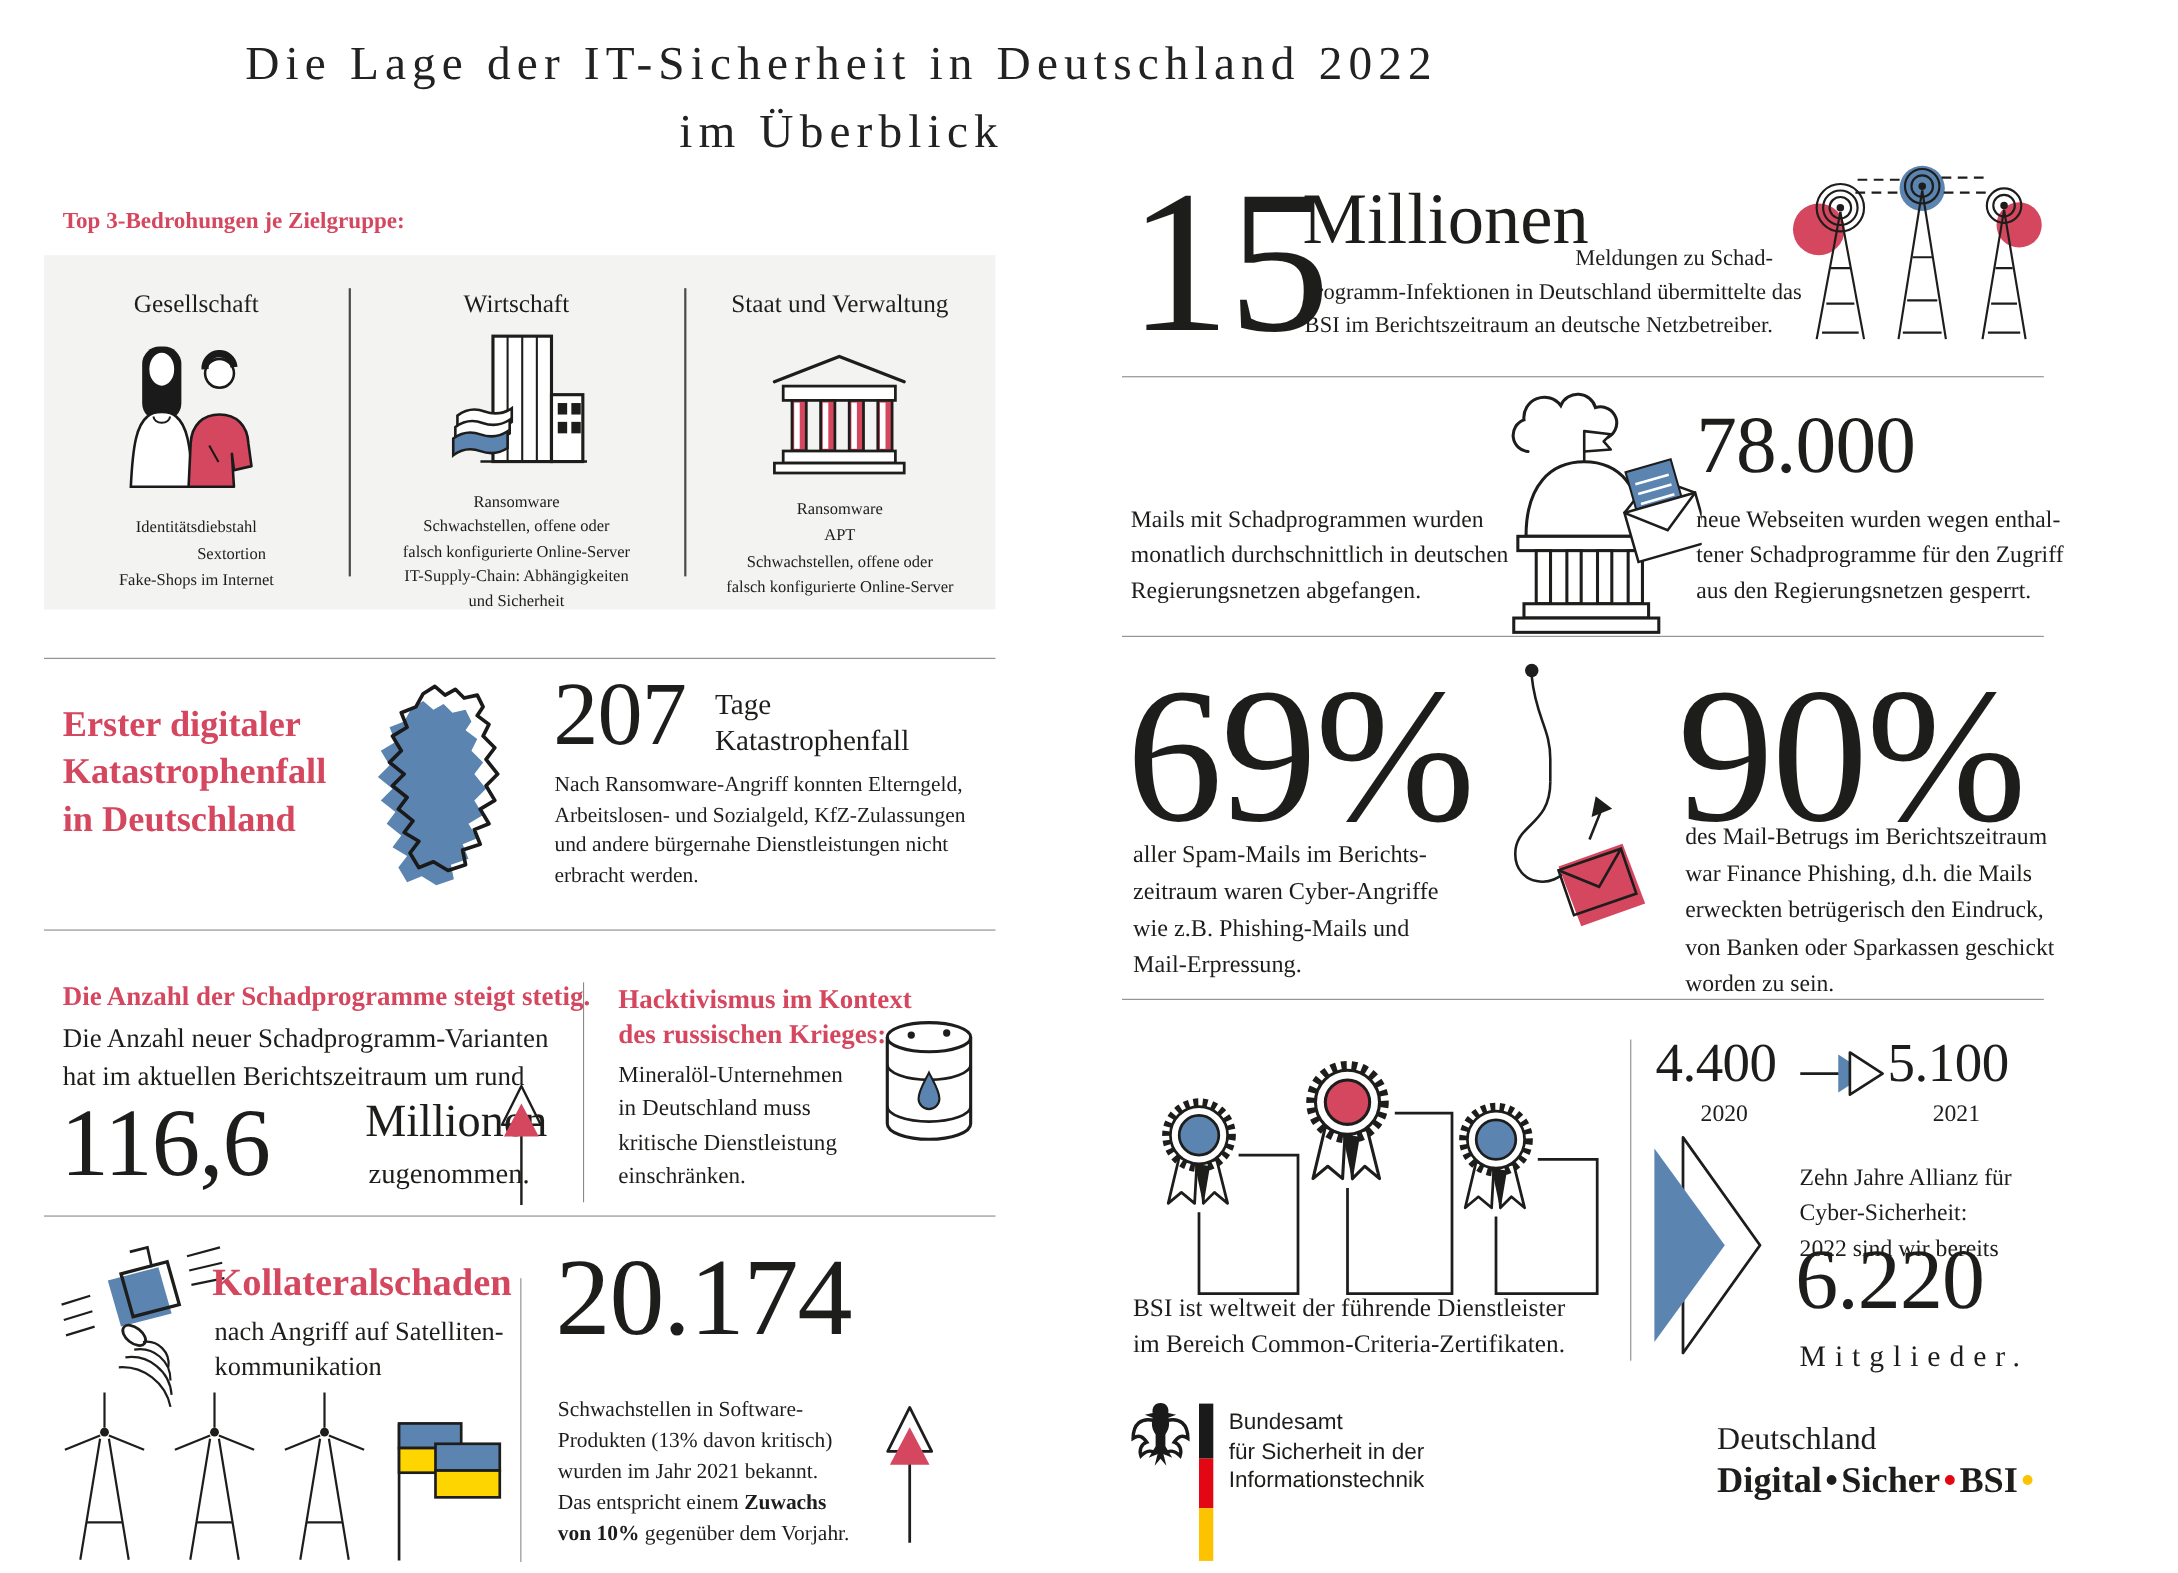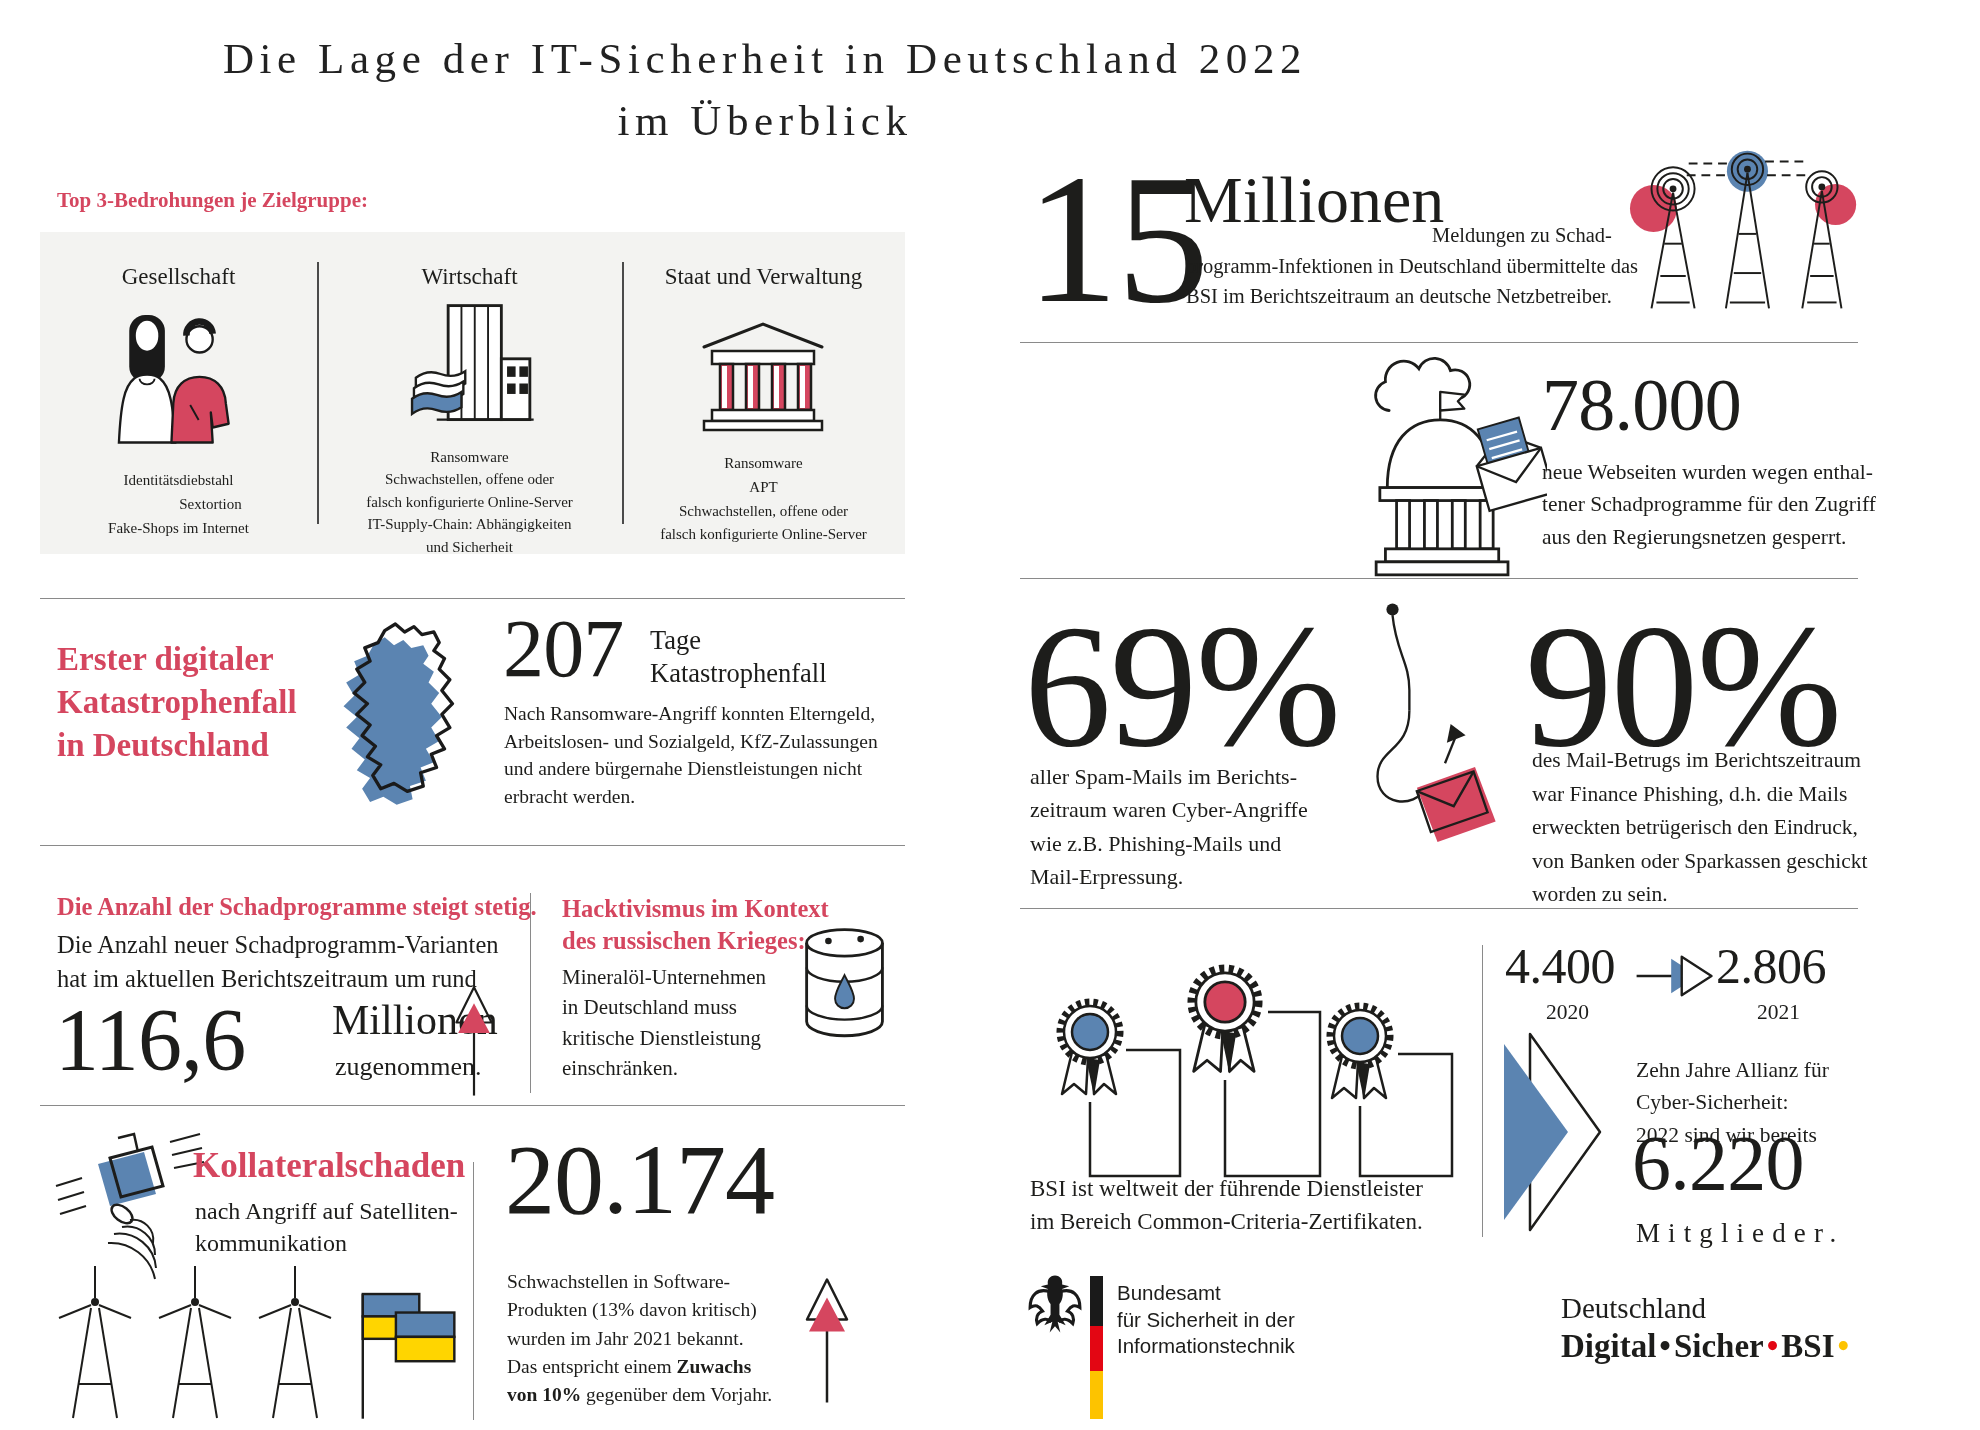--- a/index.html
+++ b/index.html
@@ -284,20 +284,23 @@
           <path d="M186,133 L210,133"></path>
           <path d="M183,160 L213,160"></path>
       </g>
       <circle cx="46" cy="44" r="3.5" fill="#1d1d1b"></circle>
         <circle cx="122" cy="24" r="3.5" fill="#1d1d1b"></circle>
         <circle cx="198" cy="42" r="3.5" fill="#1d1d1b"></circle>
     </svg>
   </div>
   <div class="hline" style="left:1020px;top:342px;width:838px;"></div>
 
+  <div class="abs pre" style="left:1028px;top:456px;font-size:21.5px;line-height:1.5;">Mails mit Schadprogrammen wurden
+monatlich durchschnittlich in deutschen
+Regierungsnetzen abgefangen.</div>
   <div class="abs" style="left:1352px;top:350px;">
     <svg width="195" height="238" viewBox="0 0 210 250">
       <path d="M40,62 a16,16 0 0 1 -4,-31 a20,20 0 0 1 36,-14 a18,18 0 0 1 34,2 a15,15 0 0 1 10,30" fill="#fff" stroke="#1d1d1b" stroke-width="3" stroke-linecap="round"></path>
       <path d="M38,145 C38,95 62,72 95,72 C128,72 152,95 152,145 Z" fill="#fff" stroke="#1d1d1b" stroke-width="3"></path>
       <path d="M95,72 L95,44" stroke="#1d1d1b" stroke-width="2.5" fill="none"></path>
       <polygon points="95,42 121,45 114,52 121,60 95,62" fill="#fff" stroke="#1d1d1b" stroke-width="2.5" stroke-linejoin="round"></polygon>
       <rect x="30" y="145" width="134" height="14" fill="#fff" stroke="#1d1d1b" stroke-width="3"></rect>
       <g fill="#fff" stroke="#1d1d1b" stroke-width="3">
         <rect x="48" y="159" width="14" height="52"></rect>
           <rect x="78" y="159" width="14" height="52"></rect>
@@ -390,21 +393,21 @@
   <div class="vline" style="left:1482px;top:945px;height:292px;"></div>
 
   <div class="abs num-xl" style="left:1505px;top:944px;font-size:50px;">4.400</div>
   <div class="abs" style="left:1636px;top:952px;">
     <svg width="78" height="48" viewBox="0 0 80 50">
       <line x1="0" y1="25" x2="46" y2="25" stroke="#1d1d1b" stroke-width="2.5"></line>
       <polygon points="36,7 64,25 36,43" fill="#5b84b1"></polygon>
       <polygon points="47,5 78,25 47,45" fill="#fff" stroke="#1d1d1b" stroke-width="2.5" stroke-linejoin="round"></polygon>
     </svg>
   </div>
-  <div class="abs num-xl" style="left:1716px;top:944px;font-size:50px;">2.806</div>
+  <div class="abs num-xl" style="left:1716px;top:944px;font-size:50px;">5.100</div>
   <div class="abs ctr" style="left:1505px;top:1000px;width:125px;font-size:21.5px;">2020</div>
   <div class="abs ctr" style="left:1716px;top:1000px;width:125px;font-size:21.5px;">2021</div>
   <div class="abs" style="left:1502px;top:1032px;">
     <svg width="100" height="200" viewBox="0 0 100 200">
       <polygon points="28,2 98,100 28,198" fill="#fff" stroke="#1d1d1b" stroke-width="2.5" stroke-linejoin="round"></polygon>
       <polygon points="2,12 66,100 2,188" fill="#5b84b1"></polygon>
     </svg>
   </div>
   <div class="abs pre" style="left:1636px;top:1054px;font-size:21.5px;line-height:1.5;">Zehn Jahre Allianz für
 Cyber-Sicherheit:

